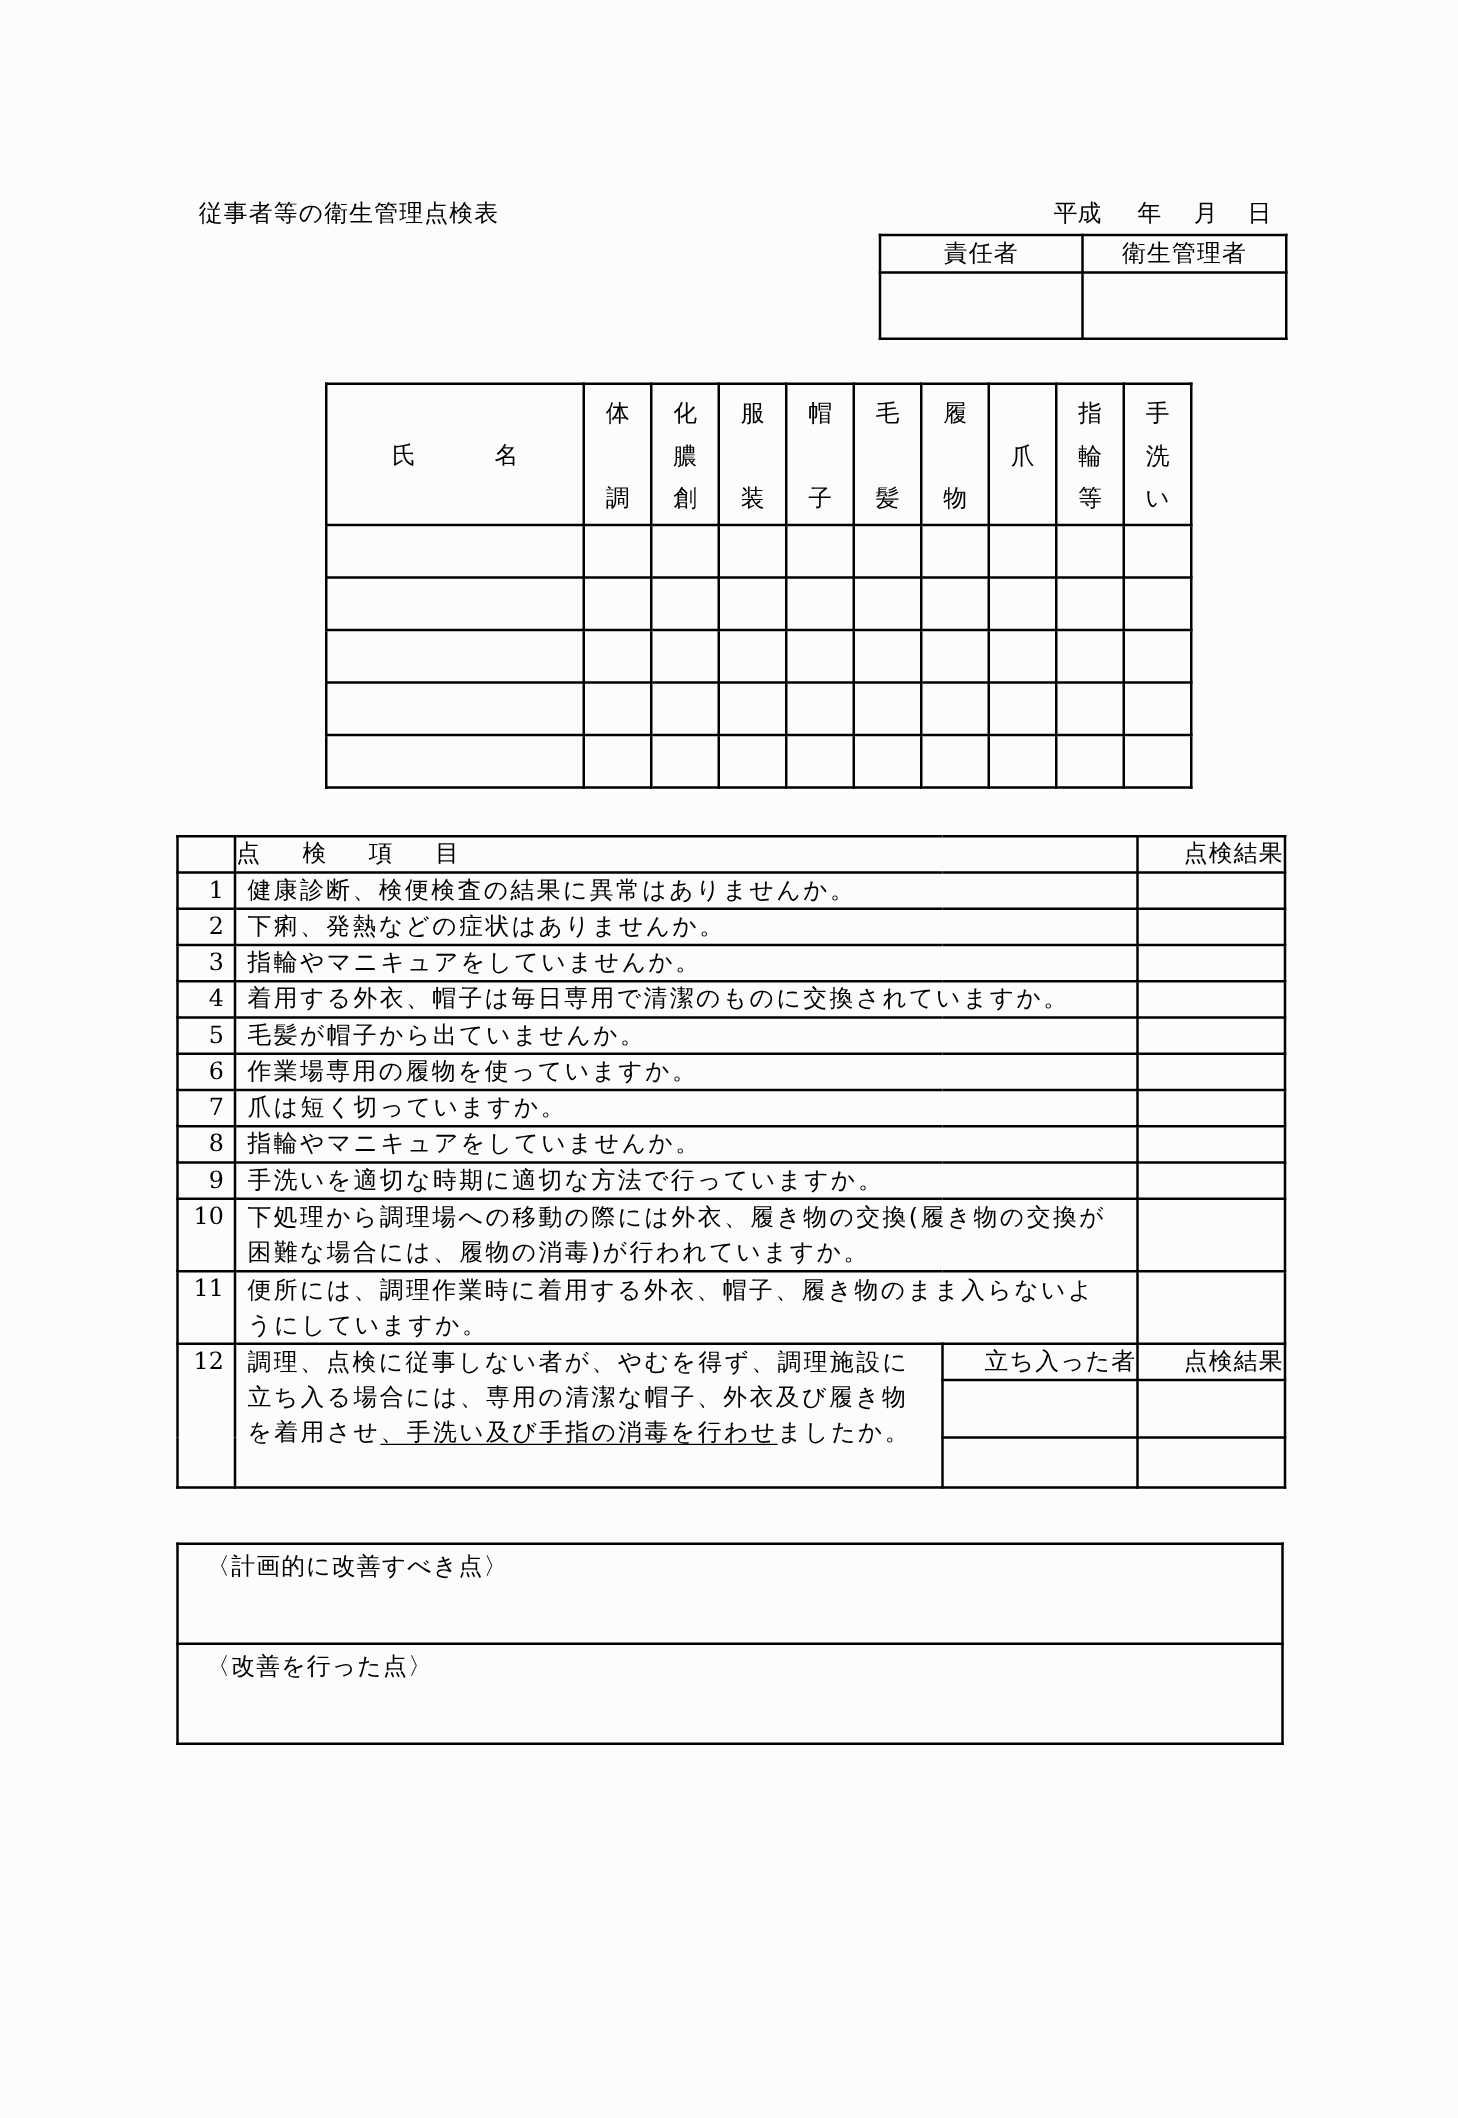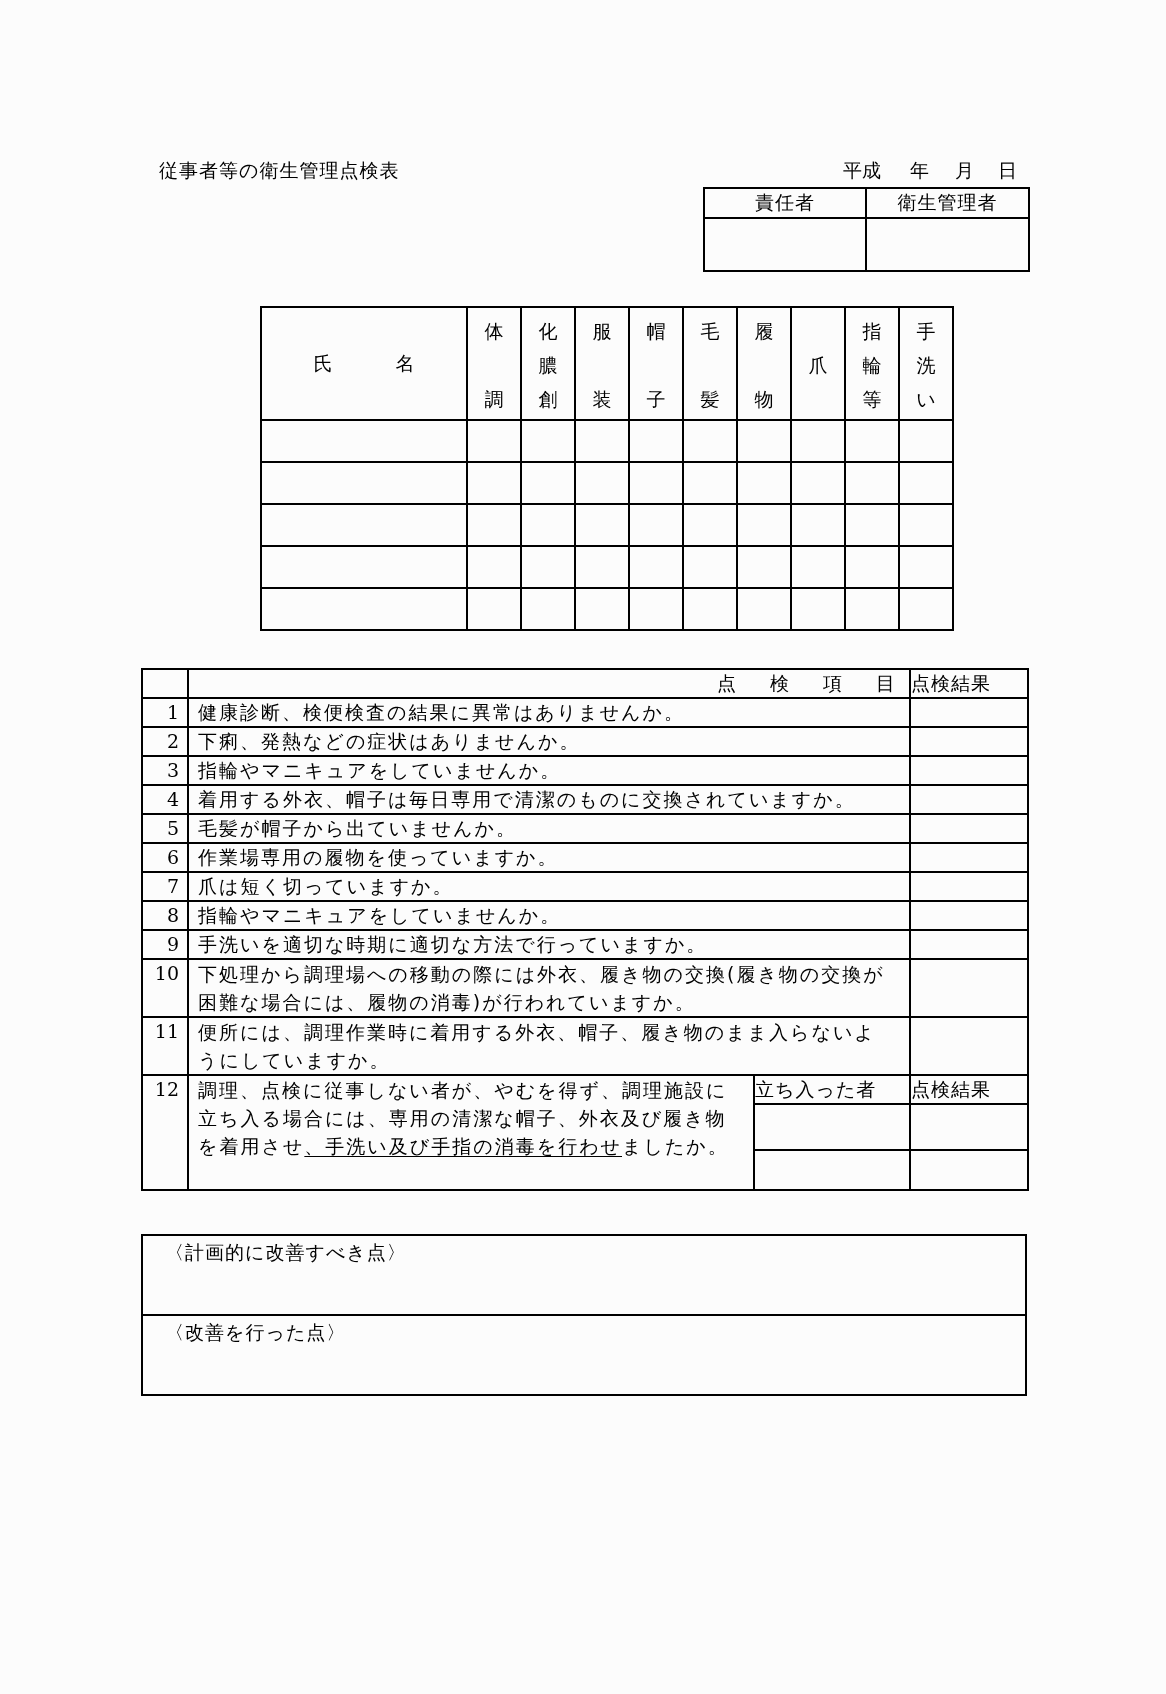--- a/index.html
+++ b/index.html
@@ -31,22 +31,22 @@
   .vcol span { display: block; line-height: 22px; }
   .vcol.center { justify-content: center; }
   .name-head { letter-spacing: 22px; padding-left: 22px; }
 
   
   .check { left: 141px; top: 668px; width: 886px; }
   .check td, .check th { font-size: 19px; height: 27px; line-height: 27px; vertical-align: top; }
   .check .num { text-align: right; padding-right: 8px; font-family: "DejaVu Serif", serif; }
   .check .txt { padding-left: 9px; letter-spacing: 2px; white-space: nowrap; overflow: hidden; margin-top: 14px; }
   .check .txt2 { padding-left: 9px; letter-spacing: 2px; line-height: 28px; }
-  .check .head { text-align: right; letter-spacing: 14px; }
-  .check .res-head { text-align: left; letter-spacing: 1px; }
+  .check .head { text-align: left; letter-spacing: 14px; }
+  .check .res-head { text-align: right; letter-spacing: 1px; }
   .u { text-decoration: underline; text-underline-offset: 3px; }
 
   
   .improve { left: 141px; top: 1234px; width: 886px; }
   .improve td { height: 74px; vertical-align: top; font-size: 19px; padding: 4px 0 0 22px; letter-spacing: 1px; }
 </style>
 </head>
 <body>
 
 <div class="abs title">従事者等の衛生管理点検表</div>

